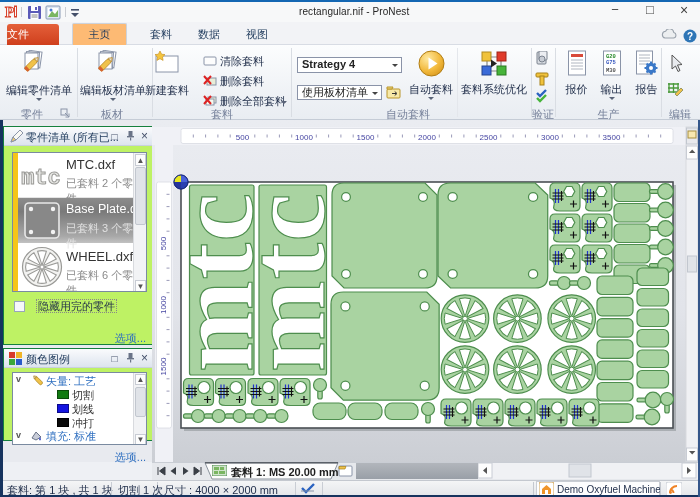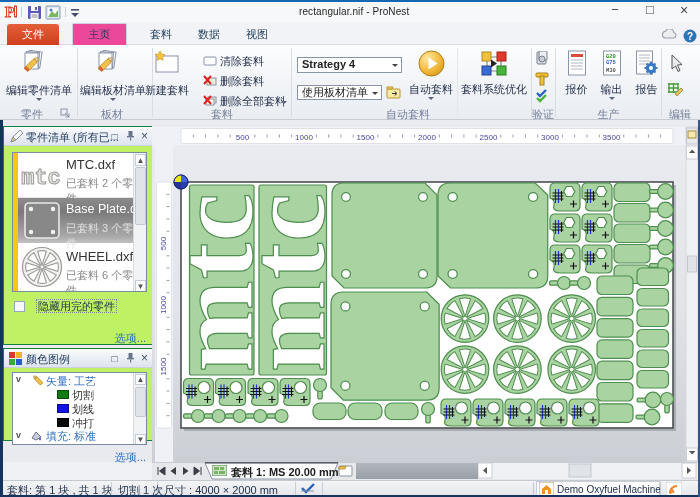--- a/index.html
+++ b/index.html
@@ -4,23 +4,23 @@
 *{margin:0;padding:0;box-sizing:border-box}
 html,body{width:700px;height:497px;overflow:hidden}
 body{font-family:"Liberation Sans",sans-serif;position:relative;background:#eef0f4;font-size:11px;color:#1e2c48}
 .abs{position:absolute}
 
 #titlebar{left:0;top:0;width:700px;height:22px;background:#f7f8f9;border-top:2px solid #1467b3}
 #title{left:299px;top:6px;font-size:10px;color:#262626;letter-spacing:0.1px}
 .winbtn{top:0;width:34px;height:22px;color:#444;font-size:13px;text-align:center;line-height:20px}
 
 #tabrow{left:0;top:22px;width:700px;height:23px;background:#f2f3f6;border-bottom:1px solid #d8dce4}
-#filetab{left:7px;top:24px;width:52px;height:21px;background:linear-gradient(#e4603a,#cf3f1d);border-radius:3px 3px 0 0;color:#fff;text-align:center;line-height:21px;font-size:11px}
+#filetab{left:7px;top:24px;width:52px;height:21px;background:linear-gradient(#e4603a,#cf3f1d);border-radius:3px 3px 0 0;color:#fff;line-height:21px;font-size:11px}
 .rtab{top:24px;height:21px;line-height:21px;font-size:11px;color:#1e395b;text-align:center}
-#hometab{left:72px;top:23px;width:55px;height:22px;background:#ec4899;border:1px solid #cdd3dc;border-bottom:none;border-radius:2px 2px 0 0;line-height:20px;text-align:center;color:#1e395b}
+#hometab{left:72px;top:23px;width:55px;height:22px;background:#fdba74;border:1px solid #cdd3dc;border-bottom:none;border-radius:2px 2px 0 0;line-height:20px;text-align:center;color:#1e395b}
 
 #ribbon{left:0;top:45px;width:700px;height:75px;background:linear-gradient(#fcfdfe,#eef1f5 70%,#e9edf2);border-bottom:1px solid #c5ccd6}
 .gsep{top:3px;width:1px;height:69px;background:#d9dde3}
 .glabel{top:62px;height:13px;font-size:11px;color:#76819a;text-align:center}
 .bigbtn{top:5px;text-align:center;font-size:11px;color:#1e2c48}
 .bigbtn .cap{margin-top:4px;line-height:12px}
 .arrowdn{width:0;height:0;border-left:3px solid transparent;border-right:3px solid transparent;border-top:3px solid #5a6478;margin:2px auto 0}
 .smallbtn{height:18px;font-size:11px;color:#1e2c48;line-height:18px;white-space:nowrap}
 .combo{background:#fff;border:1px solid #8a93a8;font-size:11px;color:#222;line-height:13px;padding-left:4px;position:absolute}
 .combo .ca{position:absolute;right:3px;top:50%;margin-top:-1px;width:0;height:0;border-left:3px solid transparent;border-right:3px solid transparent;border-top:3px solid #444}

